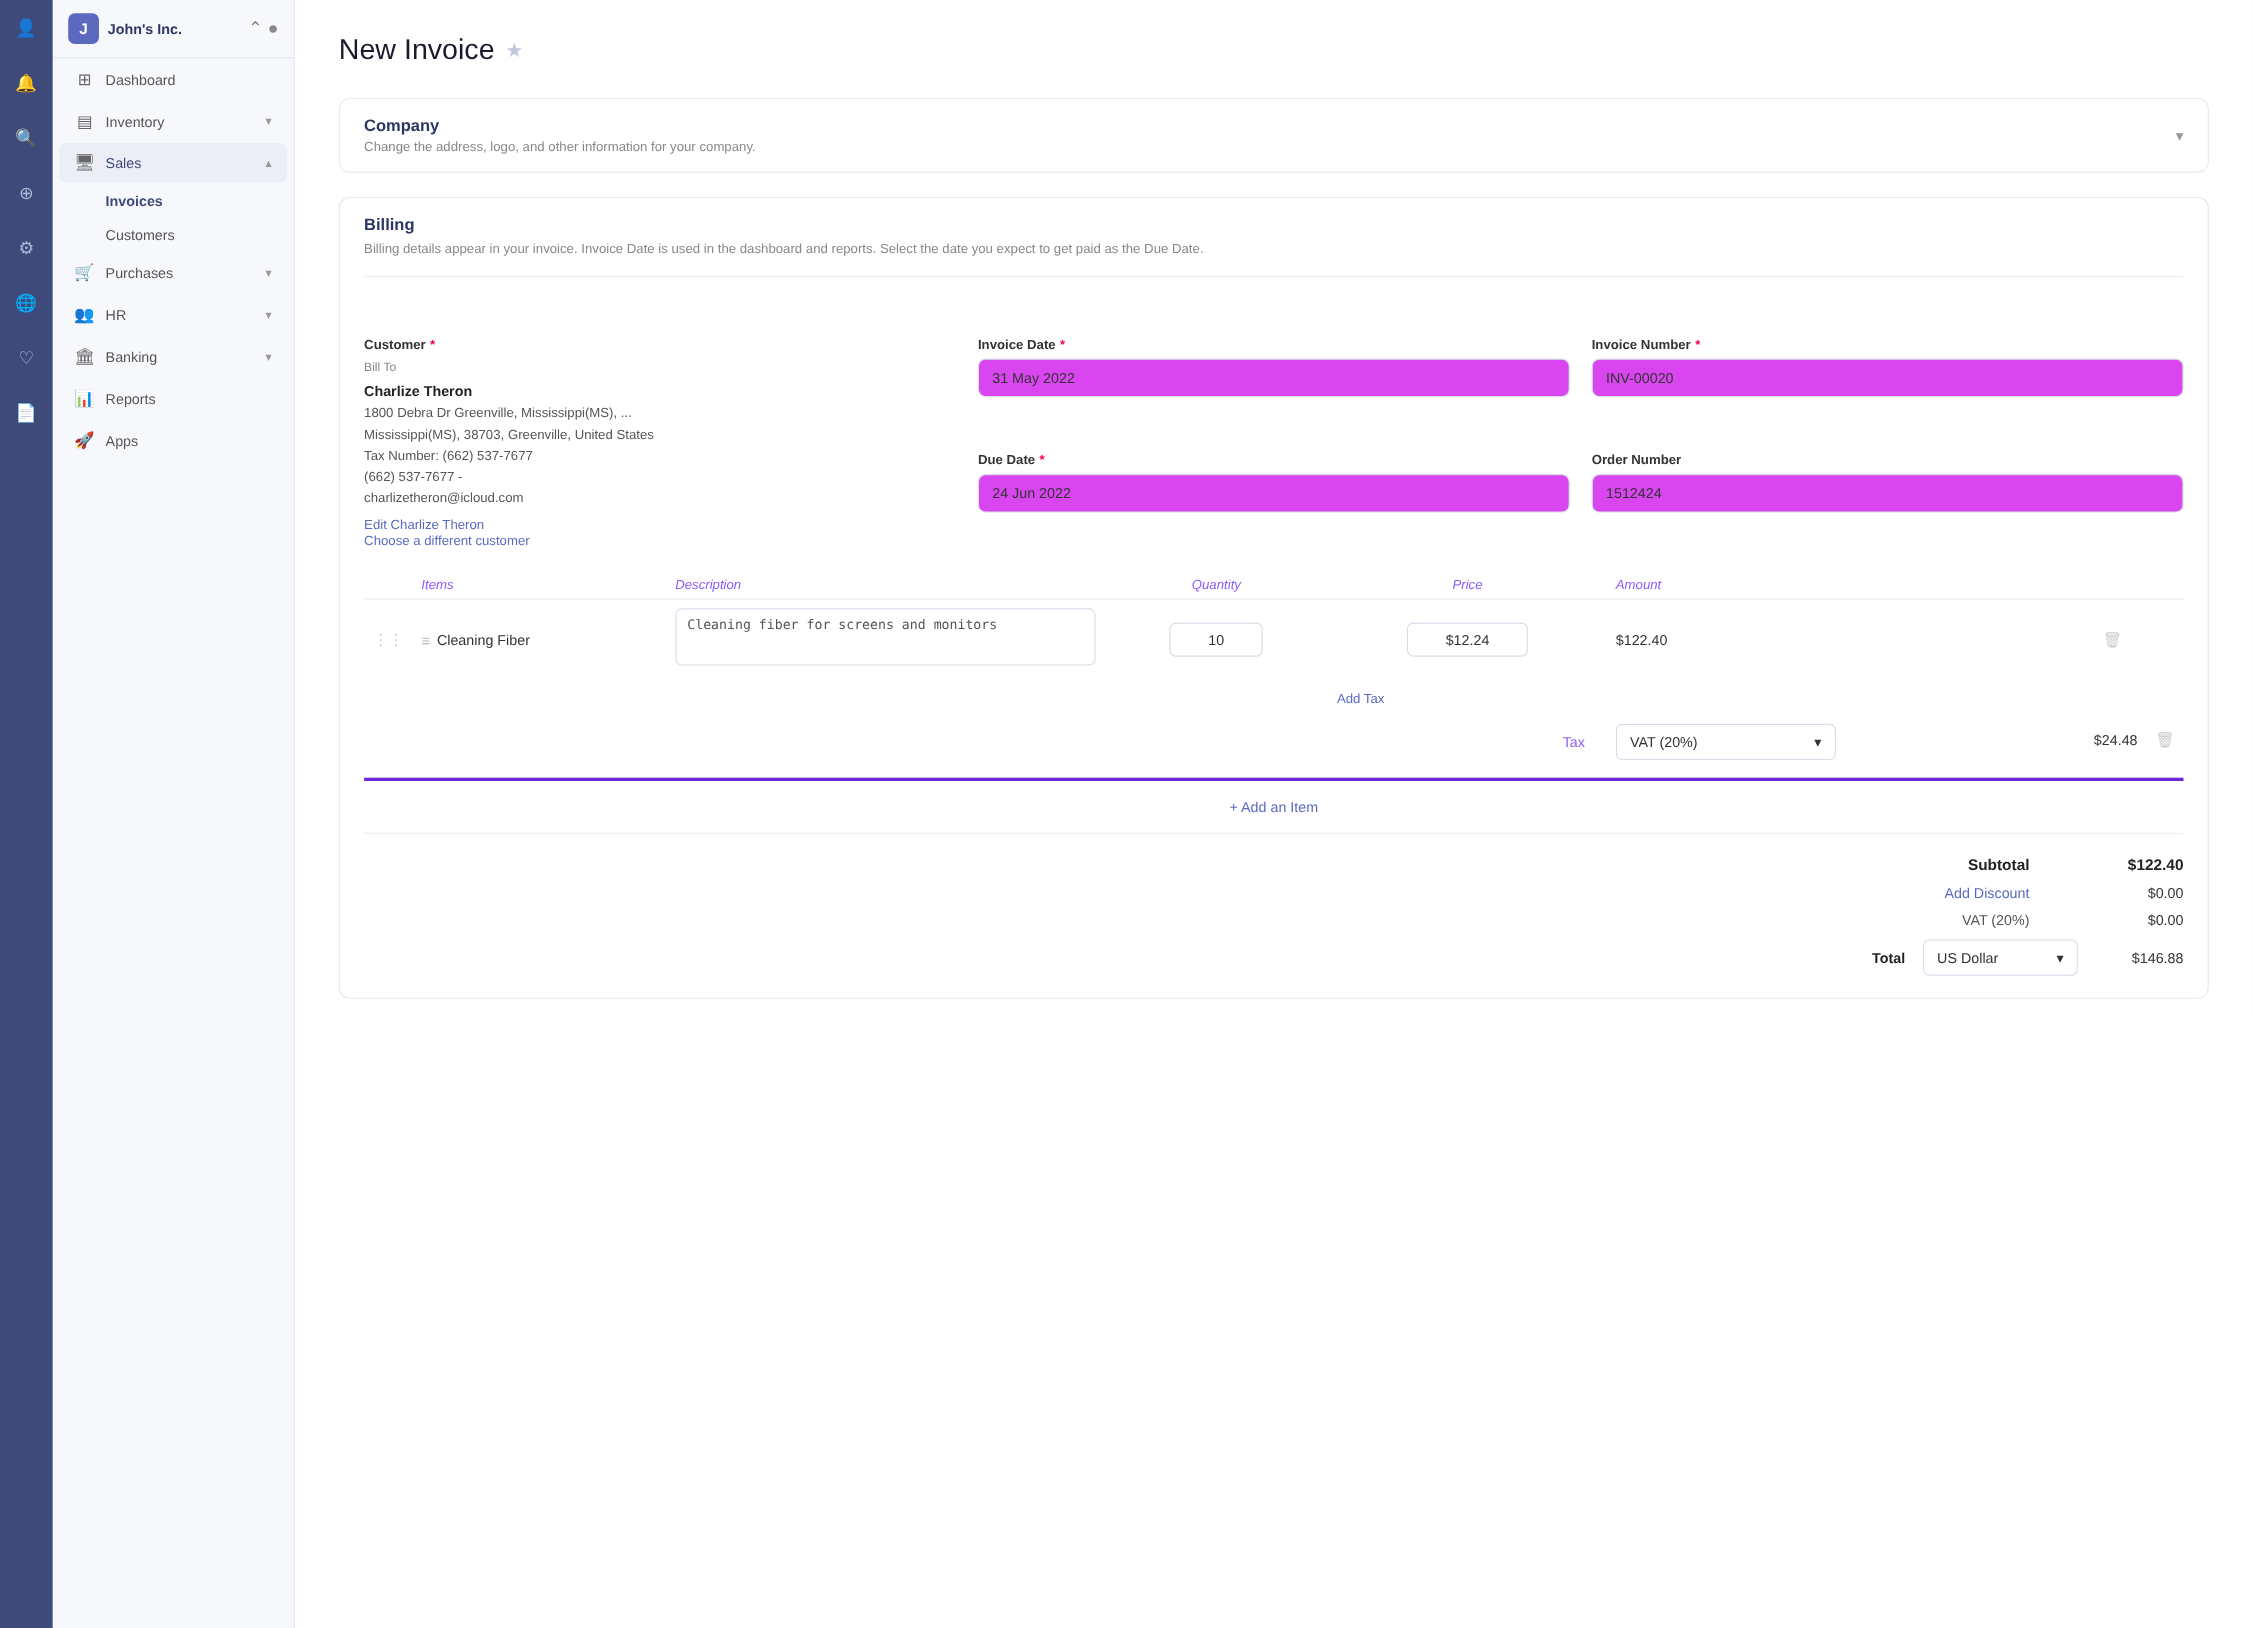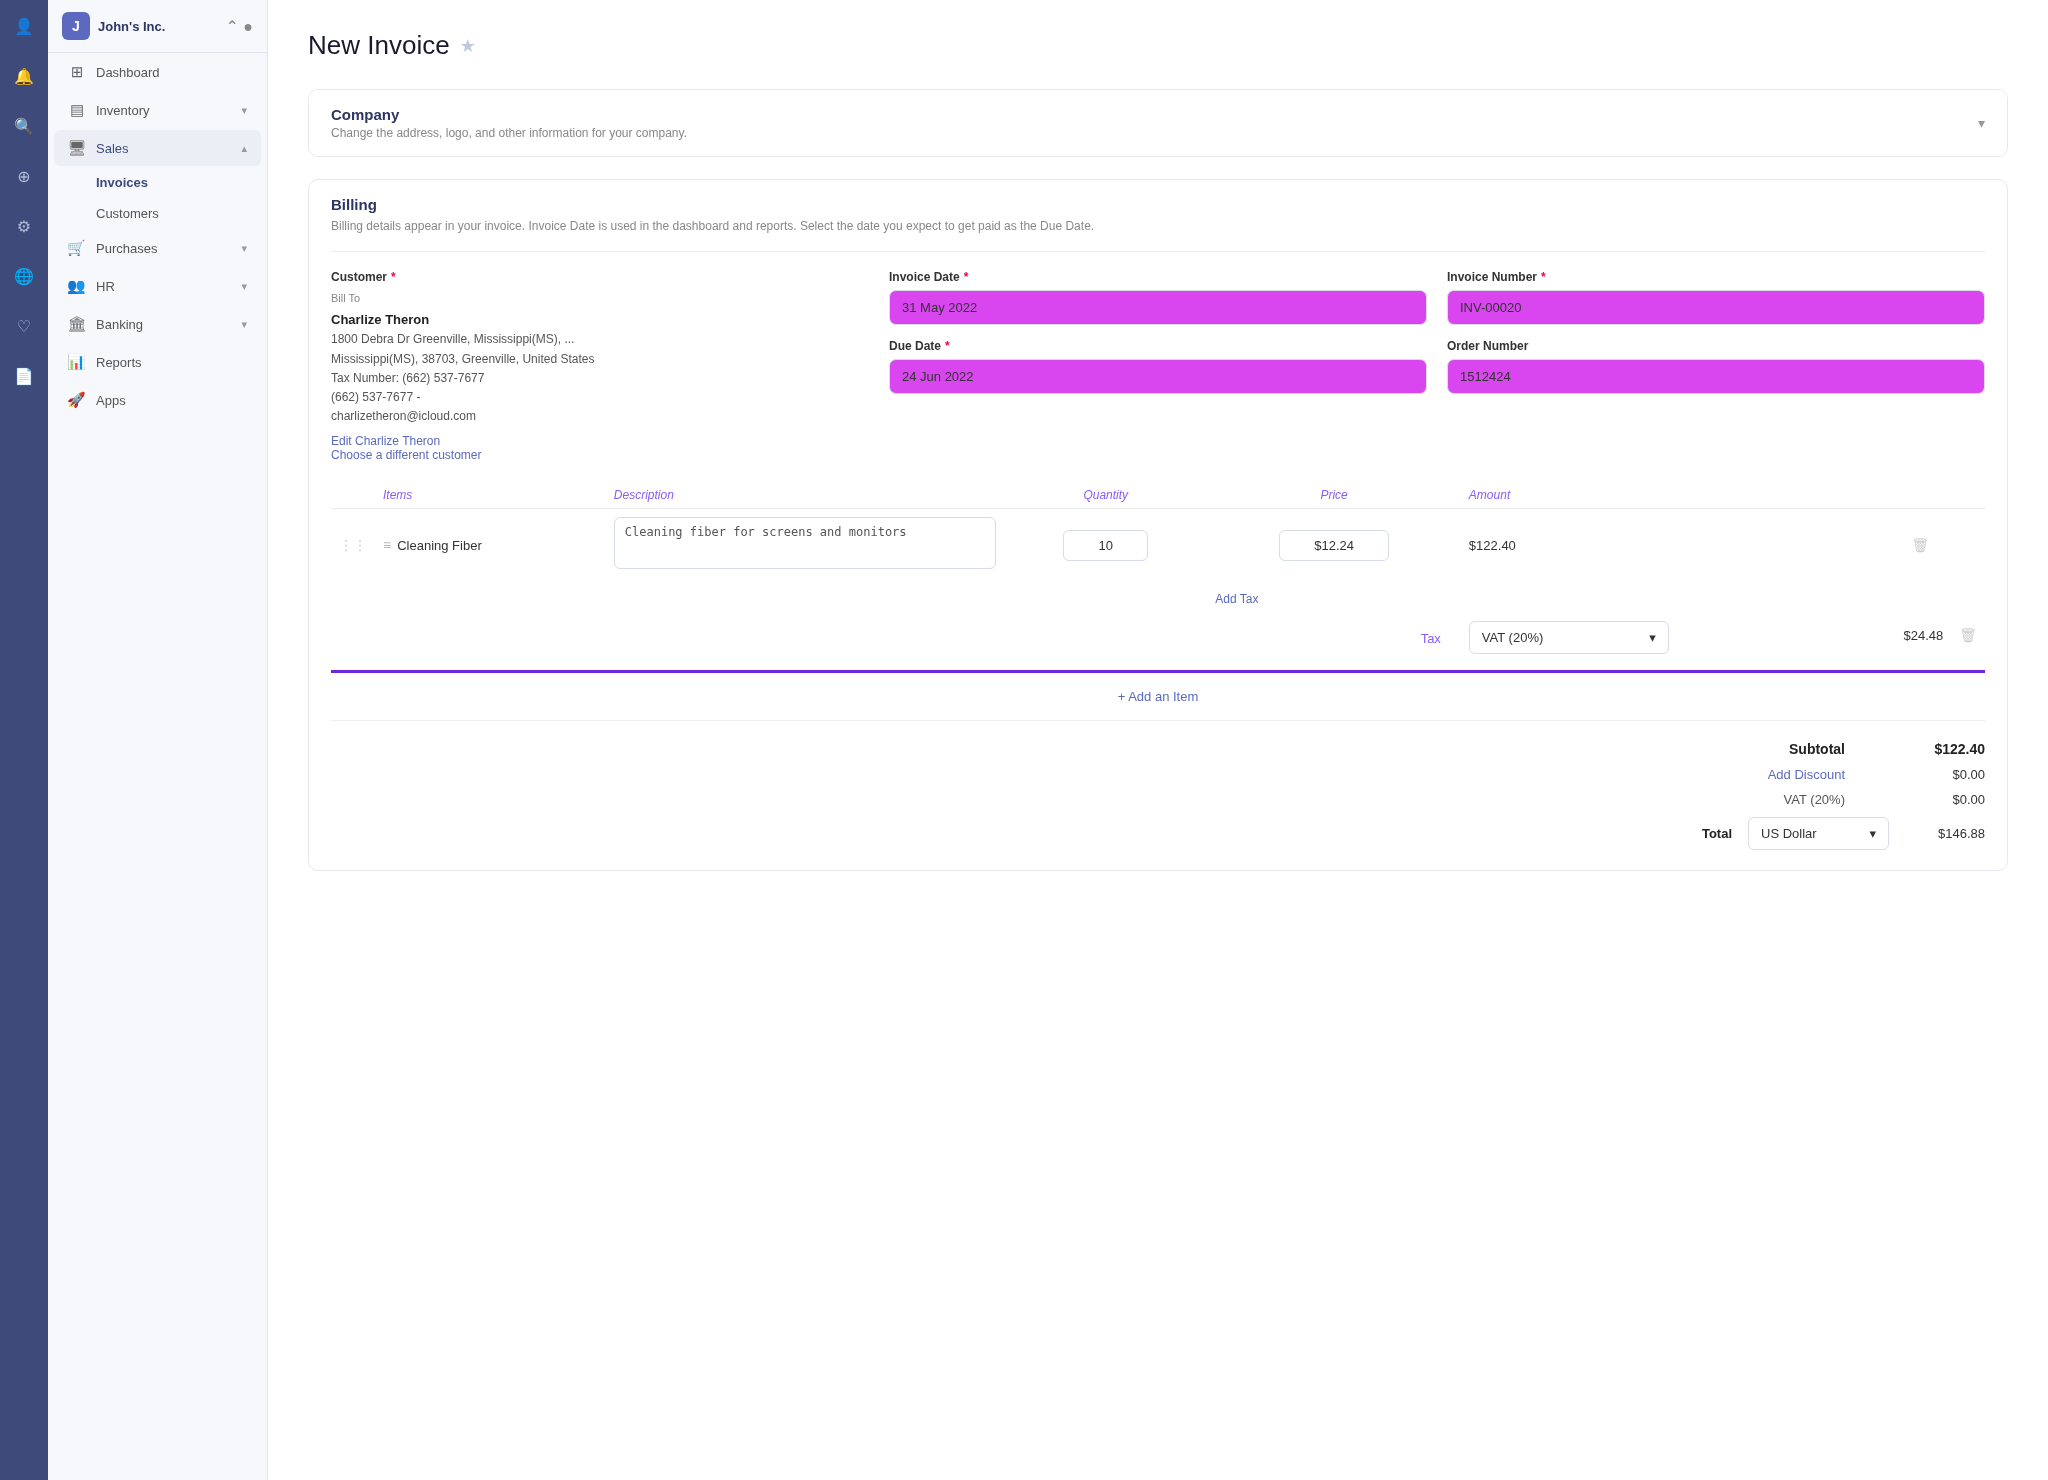--- a/index.html
+++ b/index.html
@@ -132,20 +132,21 @@
     }
     .customer-col { }
     .field-label {
       font-size: 12px;
       font-weight: 600;
       color: #333;
       margin-bottom: 6px;
       display: flex;
       align-items: flex-end;
       gap: 4px;
+      margin-top: 36px;
     }
     .required-star { color: #e05; font-size: 12px; }
     .field-input {
       width: 100%;
       border: 1px solid #d8dbe8;
       border-radius: 7px;
       padding: 9px 12px;
       font-size: 13px;
       color: #333;
       outline: none;

